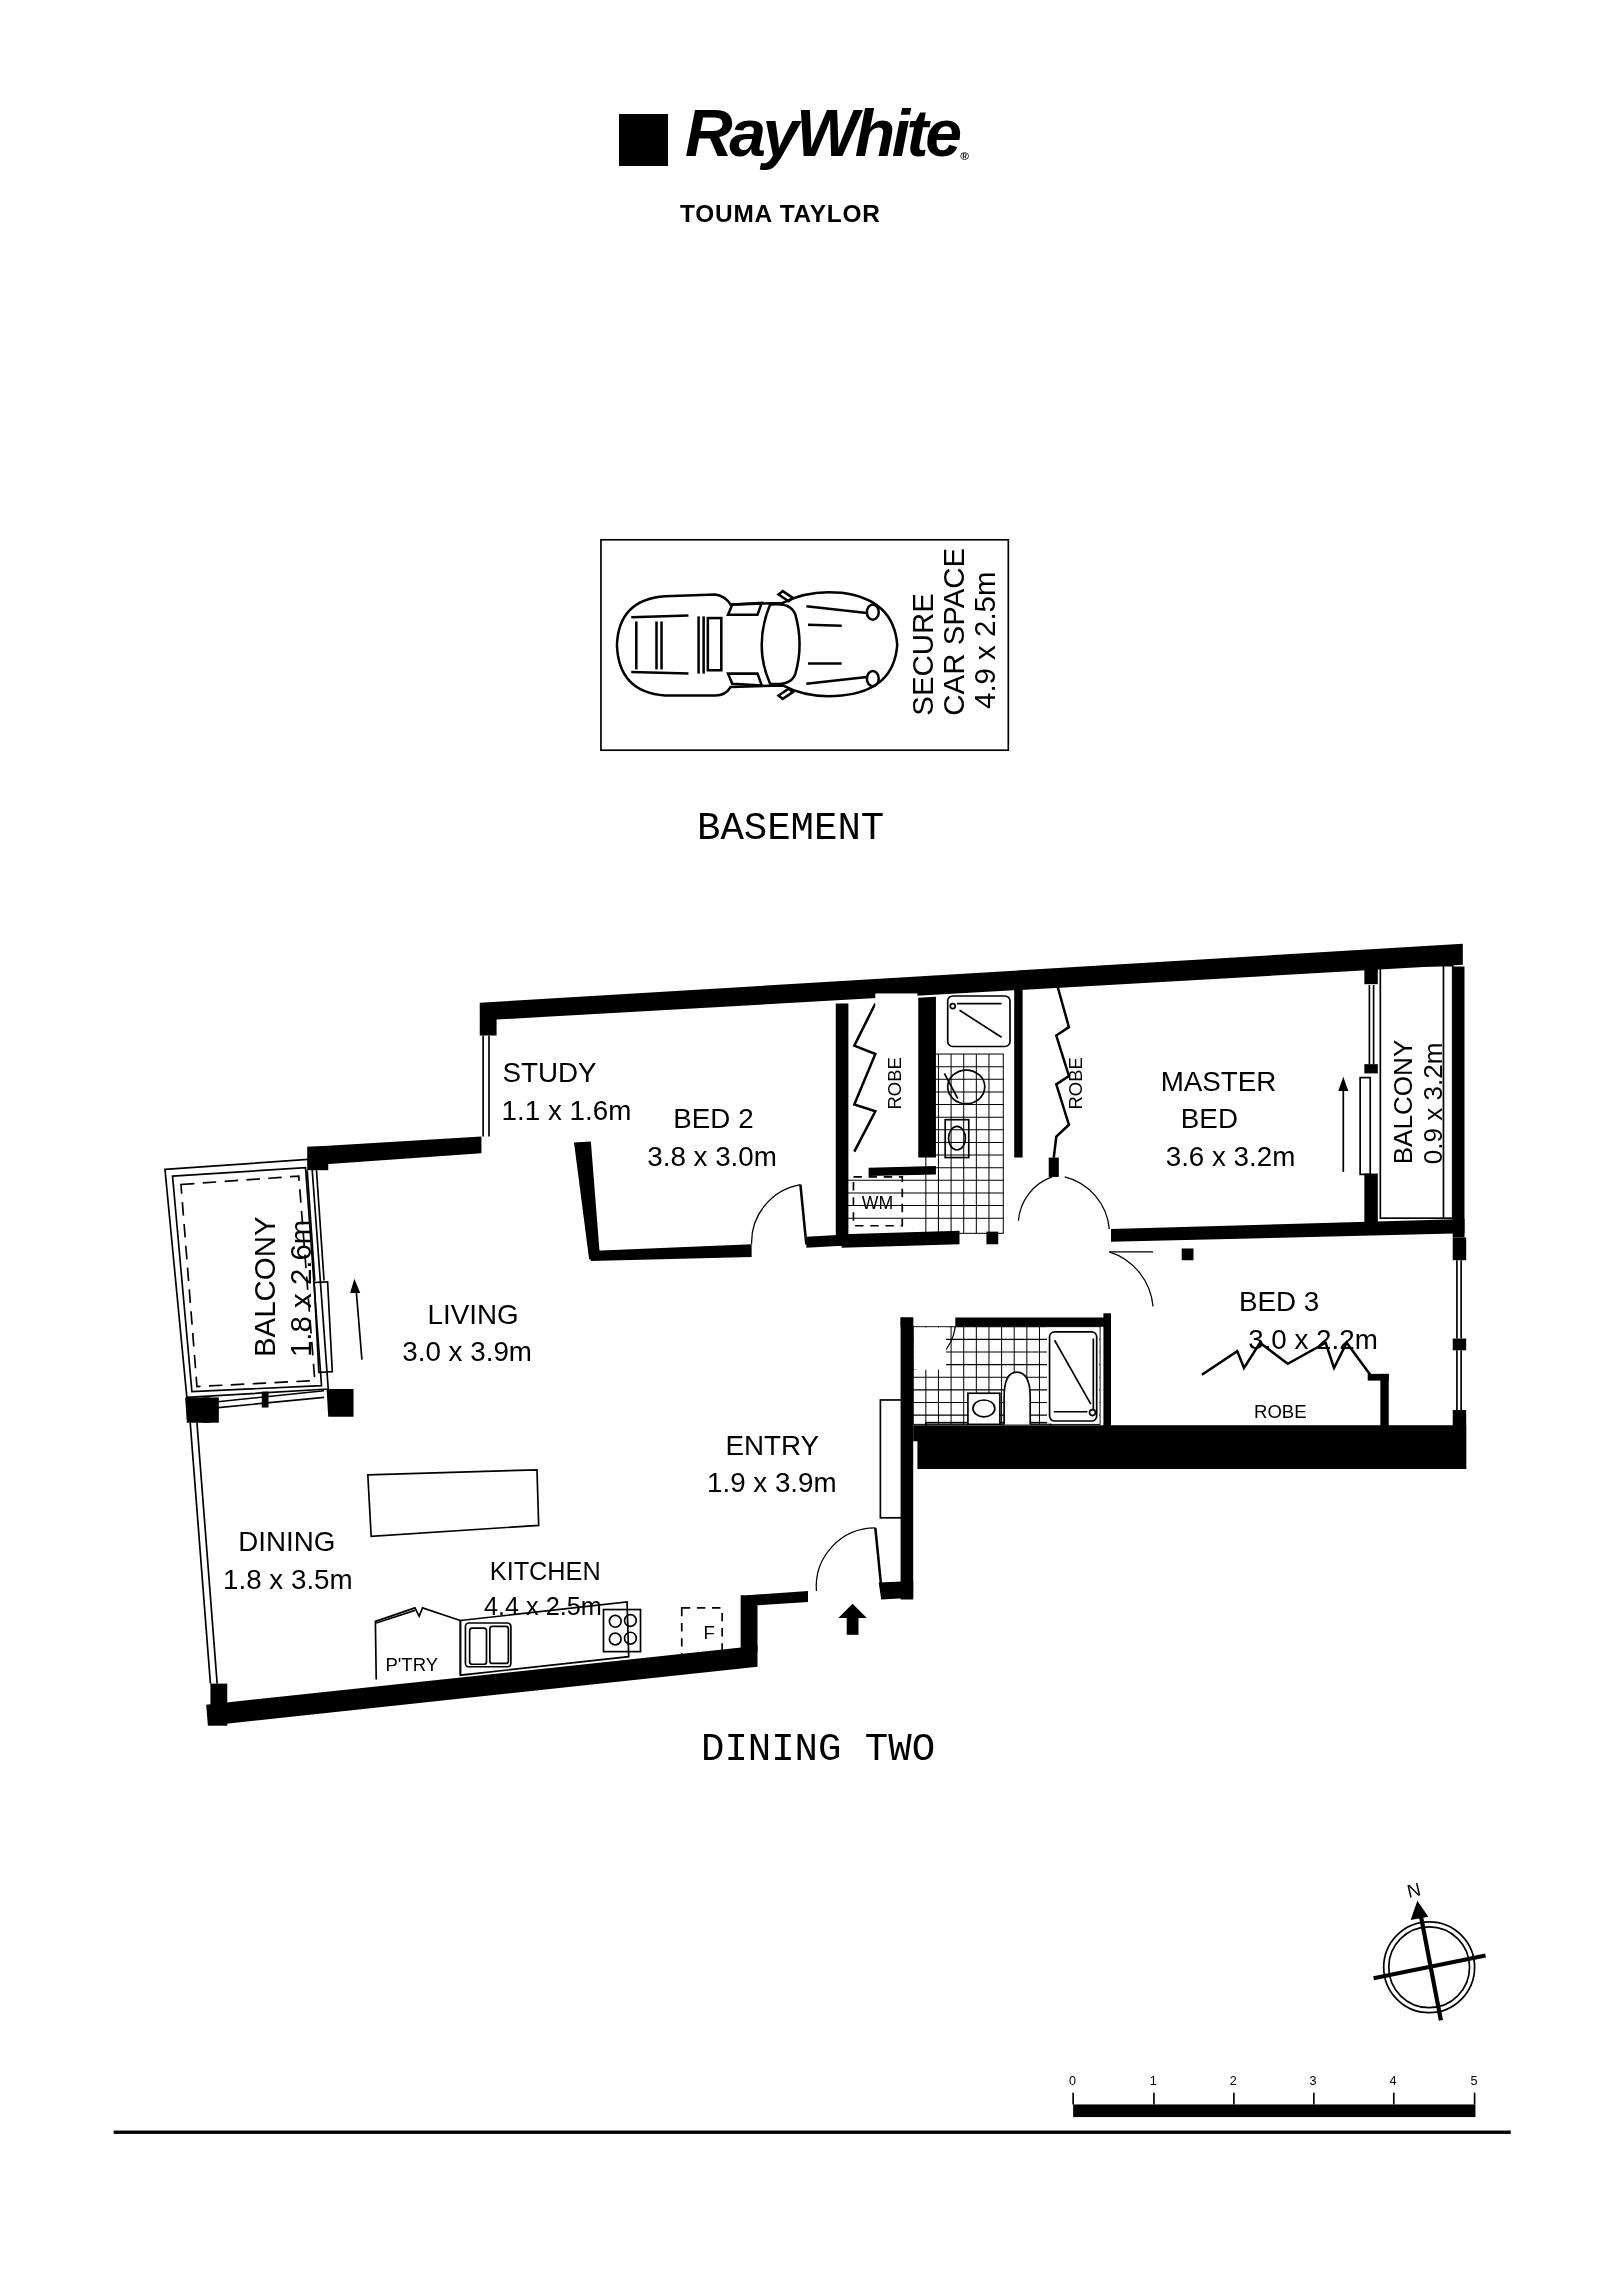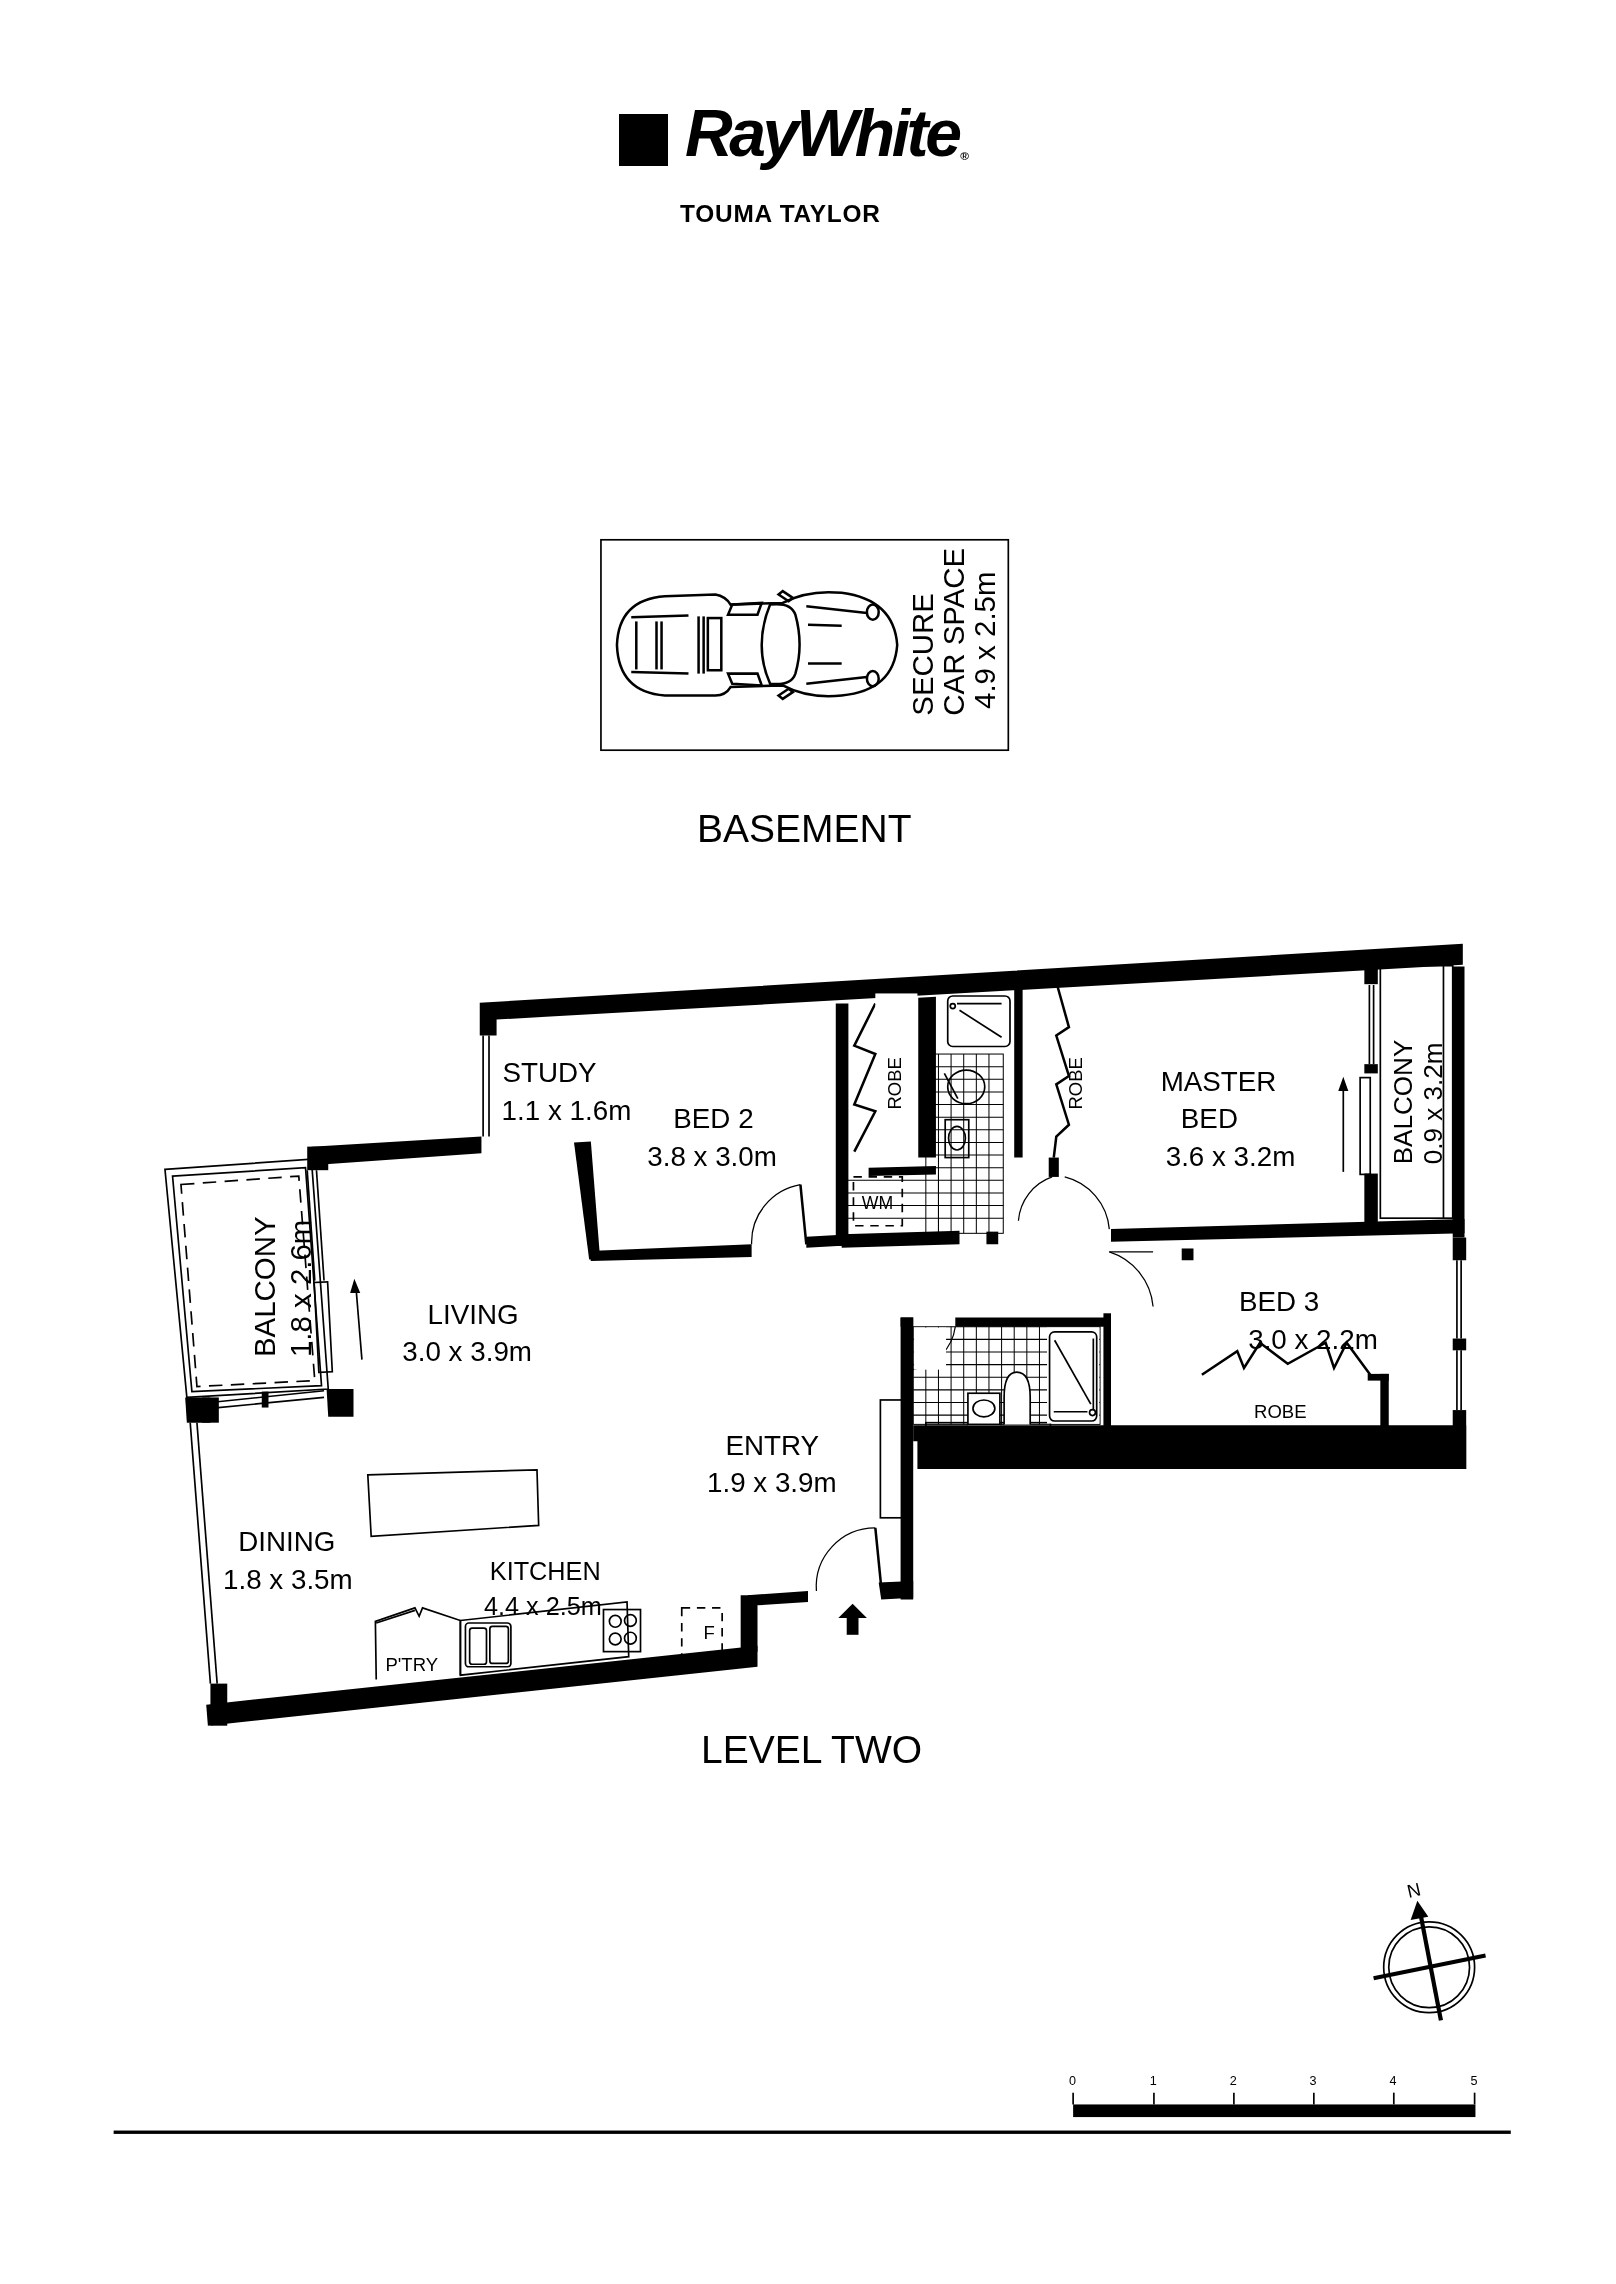--- a/index.html
+++ b/index.html
@@ -6,37 +6,37 @@
   body { width: 1616px; height: 2284px; position: relative; overflow: hidden;
          font-family: "Liberation Sans", "DejaVu Sans", sans-serif; color: #000; }
   .abs { position: absolute; }
   
   .logo { left: 619px; top: 112px; height: 54px; display: flex; align-items: flex-end; }
   .logo-square { width: 49px; height: 52px; background: #000; margin-right: 17px; }
   .logo-text { font-family: "Liberation Sans", sans-serif; font-weight: 700; font-style: italic;
                font-size: 66px; letter-spacing: -3.4px; line-height: 1; }
   .logo-reg { font-size: 11.8px; font-weight: 700; margin-left: 1.7px; align-self: flex-end; margin-bottom: 3.4px; }
   .office { left: 680px; top: 200px; font-weight: 700; font-size: 24.4px; letter-spacing: 0.8px; }
-  .plan-title { font-size: 39px; font-weight: 400; white-space: nowrap; }
+  .plan-title { font-size: 39px; font-weight: 400; white-space: nowrap; font-family: Liberation Mono, monospace; }
   .disclaimer { left: 122px; top: 2145px; font-size: 13px; line-height: 16px; white-space: nowrap; }
   svg text { font-family: "Liberation Sans", "DejaVu Sans", sans-serif; }
 </style>
 </head>
 <body>
 
 <div class="abs logo">
   <div class="logo-square"></div>
   <span class="logo-text">RayWhite</span>
   <span class="logo-reg">®</span>
 </div>
 <div class="abs office">TOUMA TAYLOR</div>
 
 <div class="abs plan-title" style="left:697px; top:807px;">BASEMENT</div>
 
-<div class="abs plan-title" style="left:701px; top:1728px;">LEVEL TWO</div>
+<div class="abs plan-title" style="left:701px; top:1728px;">DINING TWO</div>
 
 <svg class="abs" style="left:0; top:0;" width="1616" height="2284" viewBox="0 0 1920 2713">
 
   <g>
     <rect x="714" y="641" width="484" height="250" fill="none" stroke="#000" stroke-width="2"></rect>
     <g fill="none" stroke="#000" stroke-width="3">
 
       <path d="M790,708 L850,706 Q862,708 868,718 L930,716 Q960,700 1000,704 Q1062,712 1066,766 Q1062,820 1000,826 Q960,830 930,814 L868,816 Q862,826 850,826 L790,826 Q735,822 733,766 Q735,712 790,708 Z"></path>
 
       <path d="M915,718 Q940,715 945,730 Q955,766 945,800 Q940,815 915,812 Q905,790 905,766 Q905,742 915,718 Z"></path>

